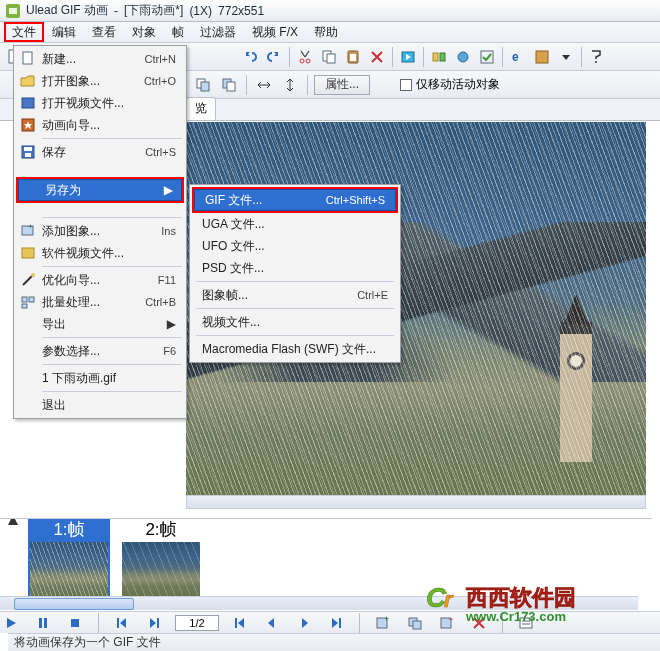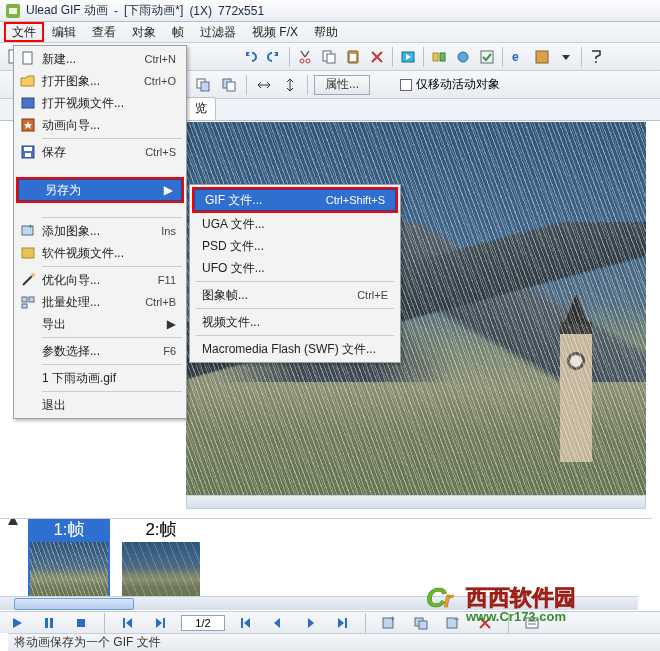--- a/index.html
+++ b/index.html
@@ -59,21 +59,21 @@
 
 .frames-strip { position: absolute; top: 518px; left: 0; right: 8px; height: 92px; background: #fff; border-top: 1px solid #c6ccd8; display: flex; align-items: center; padding-left: 8px; gap: 10px; overflow:hidden; }
 .frames-strip .gap-handle { position: absolute; top: -6px; left: 0; right: 0; height: 6px; background: #f2f3f5; border-top: 1px solid #c6ccd8; border-bottom: 1px solid #c6ccd8; }
 .frame { display: flex; flex-direction: column; align-items: center; padding: 2px; }
 .frame.selected { background: #2f6fd0; }
 .frame .lbl-top { font-size: 17px; padding: 1px 2px; }
 .frame.selected .lbl-top, .frame.selected .lbl-bot { color: #fff; }
 .frame .thumb { width: 78px; height: 54px; position: relative; overflow: hidden; }
 .frame .lbl-bot { font-size: 11px; padding: 1px 2px; }
 
-.play-bar { position: absolute; bottom: 18px; left: 0; right: 0; height: 22px; background: linear-gradient(#f7f8fa, #e8ecf2); border-top: 1px solid #c6ccd8; display: flex; align-items: center; padding-left: 6px; gap: 10px; }
+.play-bar { position: absolute; bottom: 18px; left: 0; right: 0; height: 22px; background: linear-gradient(#f7f8fa, #e8ecf2); border-top: 1px solid #c6ccd8; display: flex; align-items: center; gap: 10px; }
 .play-bar .field { width: 44px; height: 16px; border: 1px solid #9aa2b0; background: #fff; text-align: center; font-size: 11px; display: inline-flex; align-items: center; justify-content: center; }
 .status-bar { position: absolute; bottom: 0; left: 8px; right: 0; height: 18px; background: linear-gradient(#f3f5f8, #e7eaef); border-top: 1px solid #c6ccd8; padding-left: 6px; display: flex; align-items: center; color: #333; font-size: 12px; }
 
 .watermark { position: absolute; right: 4px; bottom: 24px; }
 
 svg { display: block; }
 .scroll-track { position: absolute; left: 0; right: 14px; bottom: 0; height: 14px; background: linear-gradient(#eaeff8, #d7dfea); border-top: 1px solid #c6cfdc; }
 .scroll-thumb-h { position: absolute; left: 14px; height: 12px; top: 1px; width: 120px; background: linear-gradient(#dbe7f9,#b4ccec); border: 1px solid #6e9cd6; border-radius: 2px; }
 </style>
 </head>
@@ -387,24 +387,24 @@
   <div class="sm-red-box">
     <div class="sm-item highlight">
         <span class="sm-label">GIF 文件...</span>
         <span class="sm-accel">Ctrl+Shift+S</span>
       </div>
   </div>
   <div class="sm-item">
       <span class="sm-label">UGA 文件...</span>
     </div>
   <div class="sm-item">
+      <span class="sm-label">UFO 文件...</span>
+    </div>
+  <div class="sm-item">
       <span class="sm-label">PSD 文件...</span>
-    </div>
-  <div class="sm-item">
-      <span class="sm-label">UFO 文件...</span>
     </div>
   <div class="sm-sep"></div>
   <div class="sm-item">
       <span class="sm-label">图象帧...</span>
       <span class="sm-accel">Ctrl+E</span>
     </div>
   <div class="sm-sep"></div>
   <div class="sm-item">
       <span class="sm-label">视频文件...</span>
     </div>

